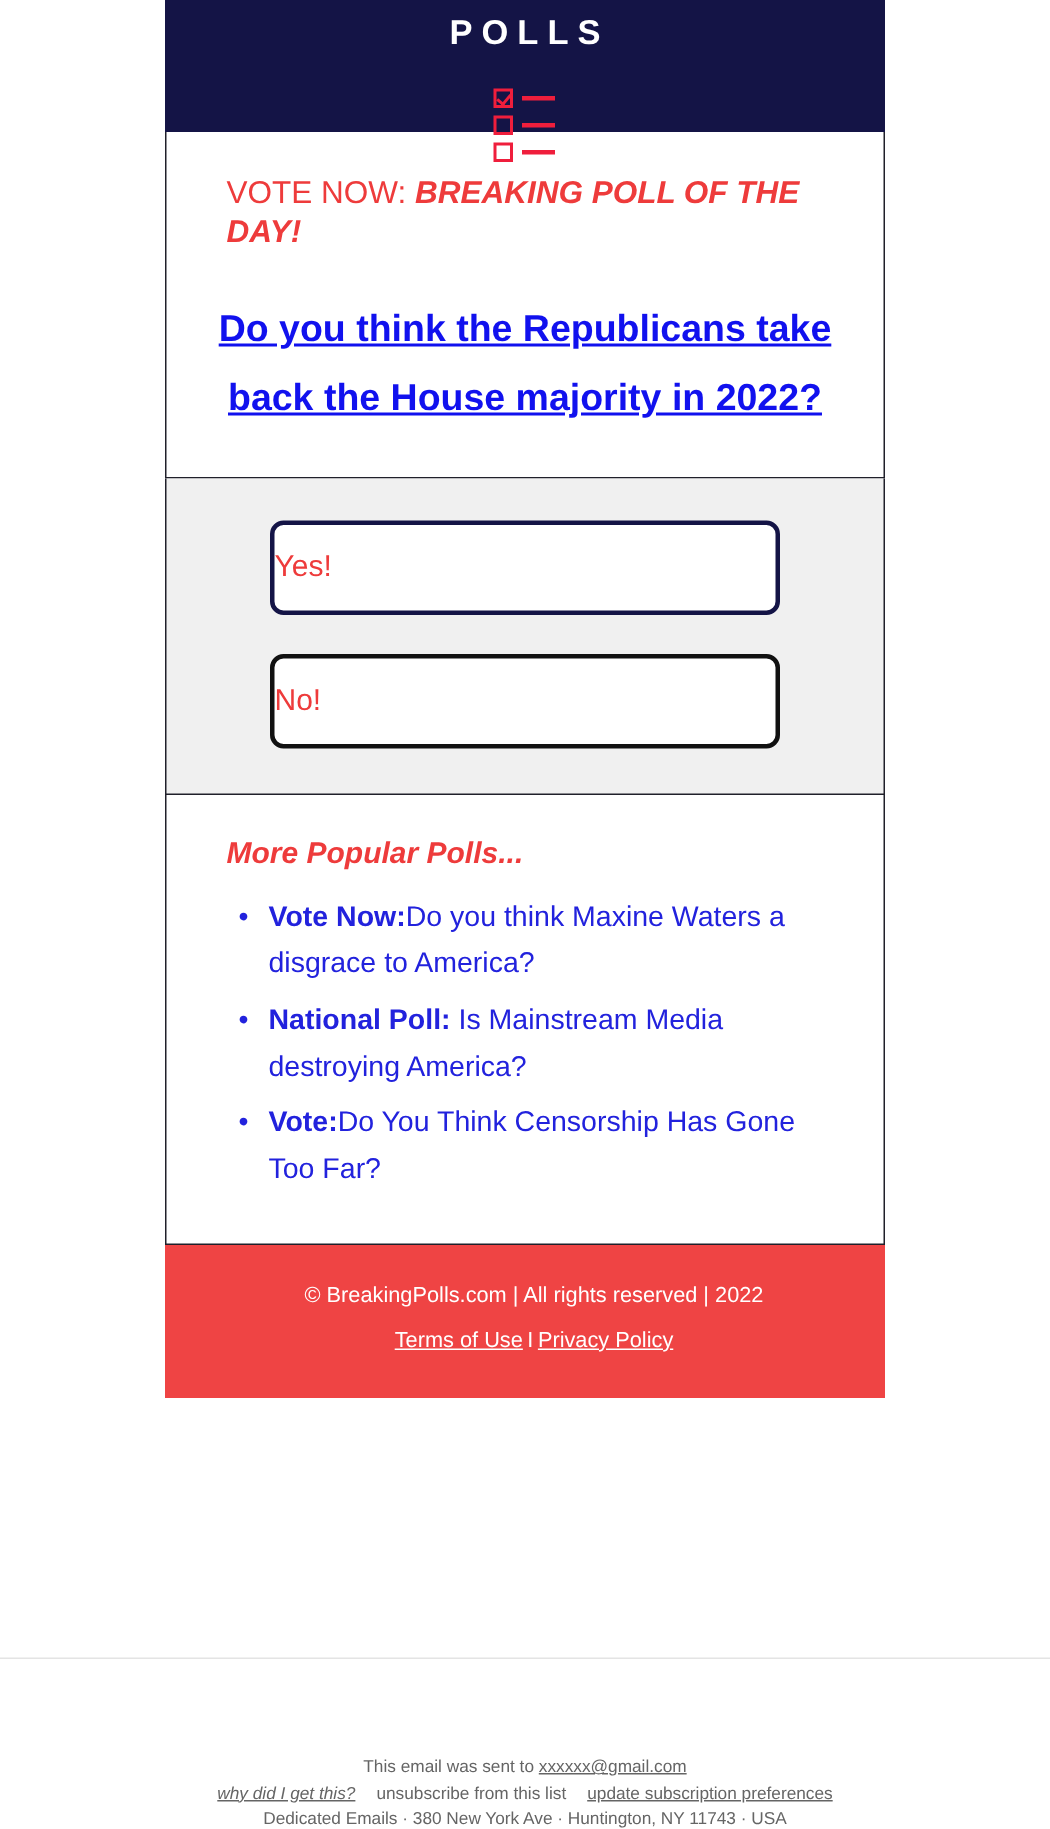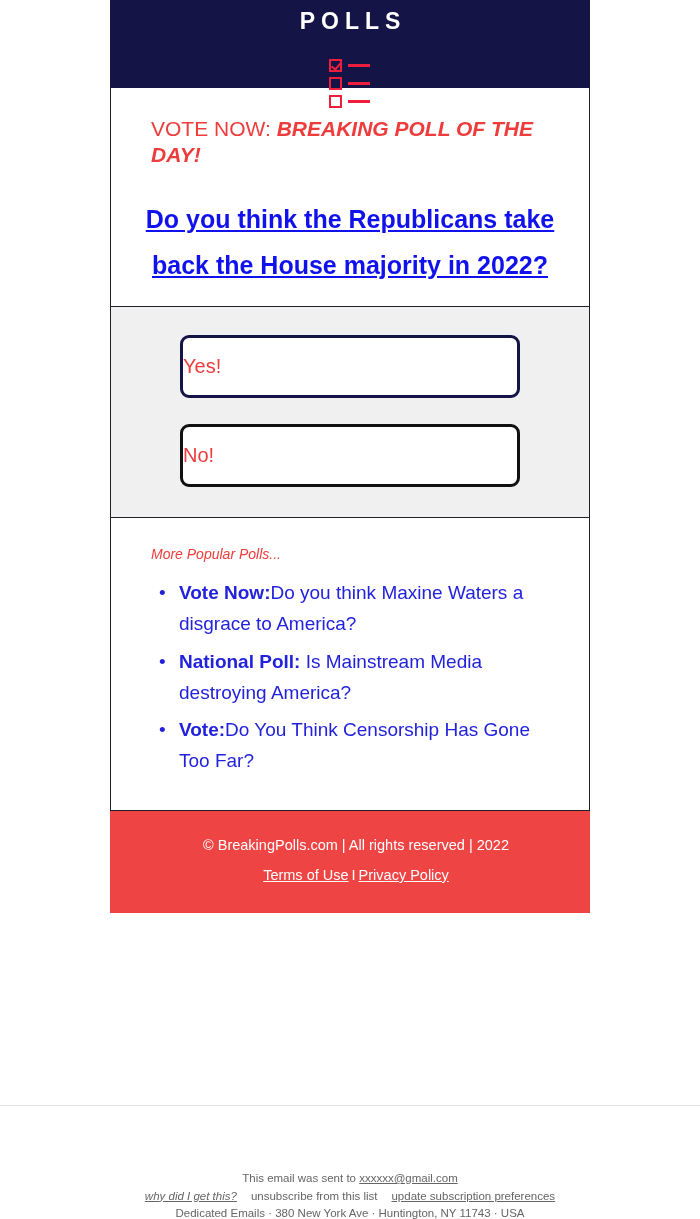--- a/index.html
+++ b/index.html
@@ -119,21 +119,21 @@
   }
   .kicker .kicker-em {
     font-style: italic;
     font-weight: bold;
   }
 
   .poll-question {
     display: block;
     text-align: center;
     margin: 30px 25px 0 25px;
-    padding-bottom: 18px;
+    padding-bottom: 30px;
     font-size: 25px;
     font-weight: bold;
     color: #1111ee;
     text-decoration: underline;
     line-height: 1.82;
     cursor: pointer;
   }
 
   
   .vote-button {
@@ -157,22 +157,22 @@
     border: 3px solid #111111;
     margin-top: 26px;
   }
 
   
   .more-polls {
     padding: 28px 0 26px 0;
   }
   .more-polls-title {
     margin: 0 0 16px 40px;
-    font-size: 14px;
-    font-weight: normal;
+    font-size: 20px;
+    font-weight: bold;
     font-style: italic;
     color: #ee3b3b;
   }
   .poll-list {
     margin: 0;
     padding: 0 30px 0 48px;
     list-style: none;
   }
   .poll-list-item {
     position: relative;

